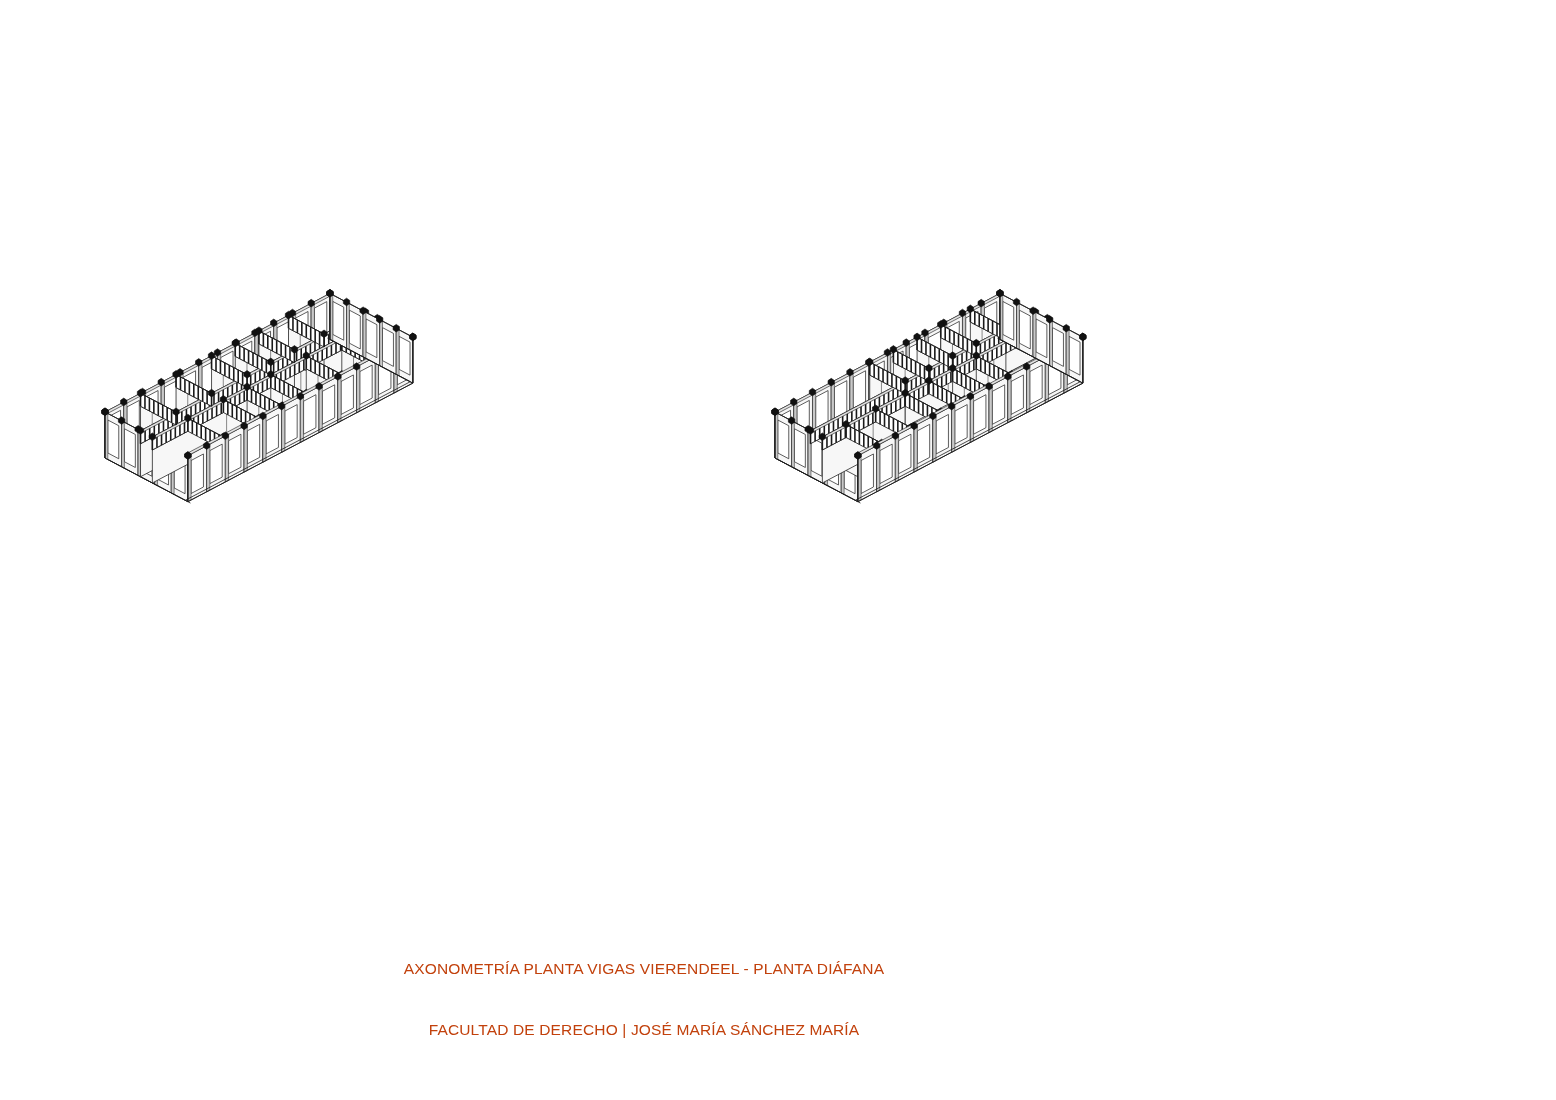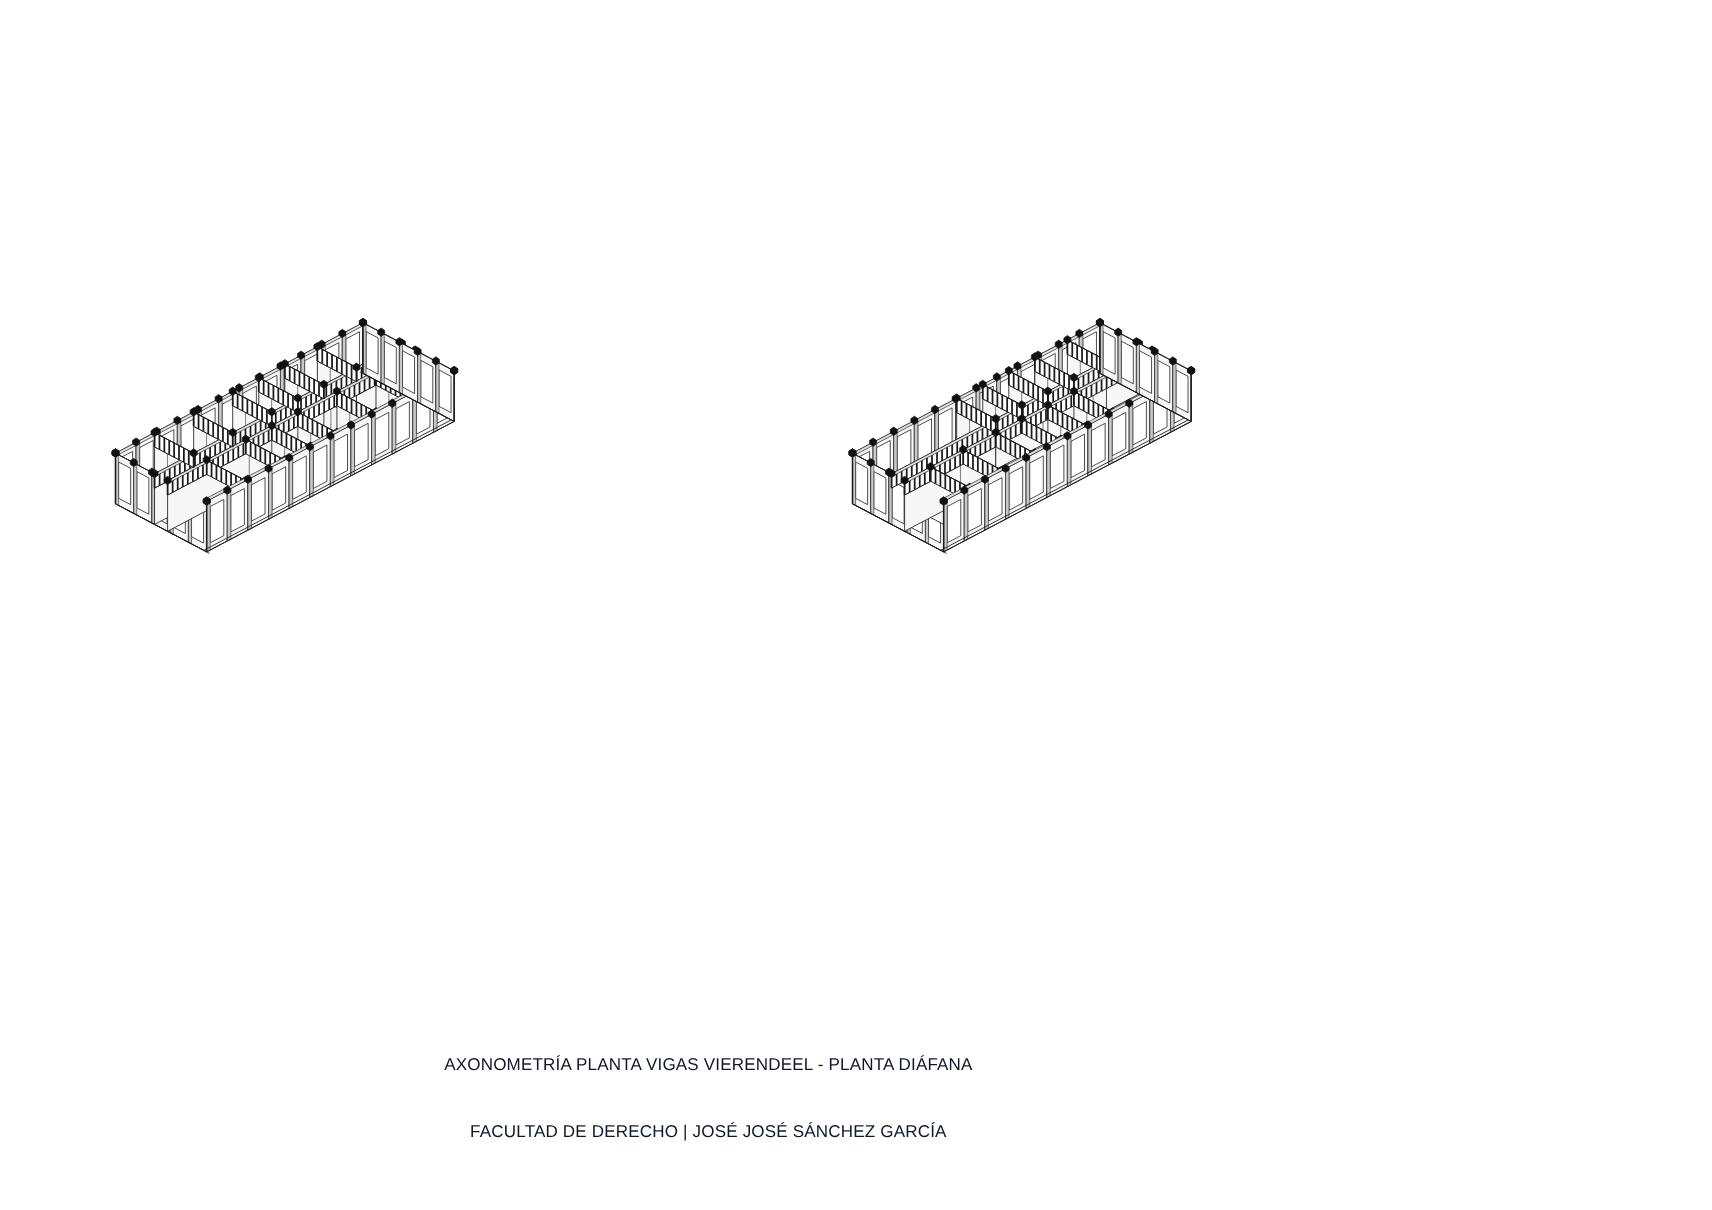--- a/index.html
+++ b/index.html
@@ -21,21 +21,21 @@
     top: 0;
     width: 1556px;
     height: 1100px;
     display: block;
   }
   .caption-block {
     position: absolute;
     left: 0;
     width: 1288px;
     text-align: center;
-    color: #0f172a;
+    color: #c2410c;
   }
   #caption-title {
     top: 960px;
     font-size: 15.5px;
     letter-spacing: 0.15px;
   }
   #caption-credit {
     top: 1021px;
     font-size: 15.5px;
     letter-spacing: 0.15px;
@@ -1034,15 +1034,15 @@
         <polygon points="996.76,291.64 999.96,289.44 1003.16,291.64 1003.16,294.84 999.96,297.04 996.76,294.84" fill="#111111" stroke="#111111" stroke-width="0.6"></polygon>
         <line x1="1082.84" y1="337.12" x2="1082.84" y2="383.12" stroke="#1a1a1a" stroke-width="1.4"></line>
         <polygon points="1079.64,335.32 1082.84,333.12 1086.04,335.32 1086.04,338.52 1082.84,340.72 1079.64,338.52" fill="#111111" stroke="#111111" stroke-width="0.6"></polygon>
         <line x1="857.88" y1="455.68" x2="857.88" y2="501.68" stroke="#1a1a1a" stroke-width="1.4"></line>
         <polygon points="854.68,453.88 857.88,451.68 861.08,453.88 861.08,457.08 857.88,459.28 854.68,457.08" fill="#111111" stroke="#111111" stroke-width="0.6"></polygon>
       </g>
   </svg>
 
   <div class="caption-block" id="caption-title">AXONOMETRÍA PLANTA VIGAS VIERENDEEL - PLANTA DIÁFANA</div>
 
-  <div class="caption-block" id="caption-credit">FACULTAD DE DERECHO | JOSÉ JOSÉ SÁNCHEZ GARCÍA</div>
+  <div class="caption-block" id="caption-credit">FACULTAD DE DERECHO | JOSÉ MARÍA SÁNCHEZ MARÍA</div>
 
 </div>
 
 </body></html>

